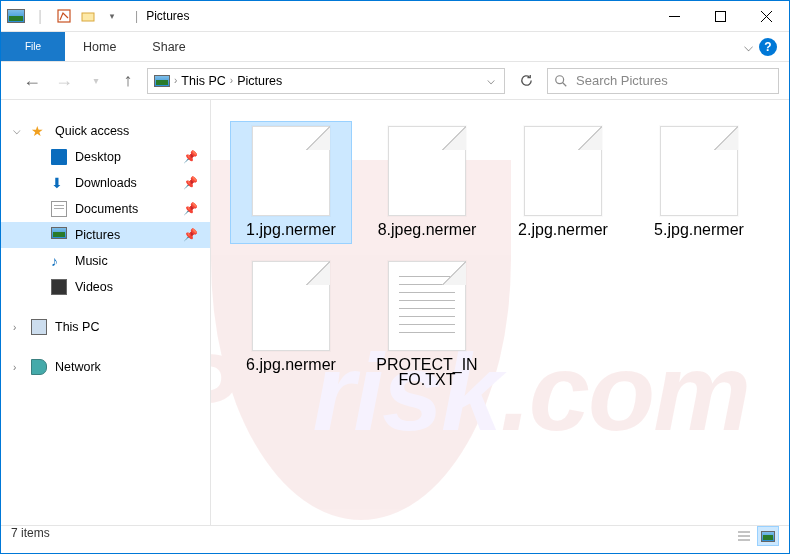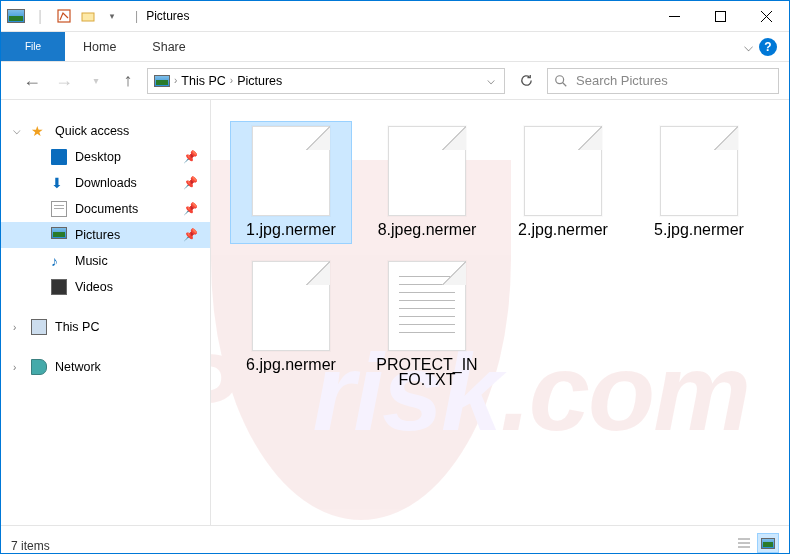--- a/index.html
+++ b/index.html
@@ -44,21 +44,21 @@
 
 .content { flex: 1; overflow: auto; padding: 22px 10px 10px 20px; position: relative; }
 .files { display: flex; flex-wrap: wrap; gap: 14px 16px; align-content: flex-start; }
 .file { width: 120px; display: flex; flex-direction: column; align-items: center; padding: 4px 4px 6px; text-align: center; }
 .file.selected { background: #cce8ff; outline: 1px solid #99d1ff; }
 .file .thumb { width: 78px; height: 90px; background: #fff; border: 1px solid #ddd; position: relative; margin-bottom: 6px; box-shadow: 0 0 0 1px rgba(0,0,0,0.02); }
 .file .thumb::after { content: ""; position: absolute; top: -1px; right: -1px; width: 24px; height: 24px; background: linear-gradient(135deg, transparent 0 48%, #ccc 48% 54%, #f4f4f4 54% 100%); }
 .file.txt .thumb::before { content: ""; position: absolute; left: 10px; right: 10px; top: 14px; bottom: 14px; background: repeating-linear-gradient(#bbb 0 1px, transparent 1px 8px); }
 .file .fname { font-size: 16px; line-height: 15px; word-break: break-word; max-width: 110px; }
 
-.statusbar { height: 28px; border-top: 1px solid #e5e5e5; display: flex; align-items: flex-end; padding: 0 10px; font-size: 12px; color: #333; }
+.statusbar { height: 28px; border-top: 1px solid #e5e5e5; display: flex; align-items: flex-start; padding: 0 10px; font-size: 12px; color: #333; }
 .statusbar .views { margin-left: auto; display: flex; gap: 2px; align-items: center; }
 .view-btn { width: 22px; height: 20px; display: flex; align-items: center; justify-content: center; border: 1px solid transparent; }
 .view-btn.active { border-color: #99d1ff; background: #cce8ff; }
 
 .pic-ico { width: 18px; height: 14px; background: linear-gradient(#7dbde8, #2a8dd4); border: 1px solid #666; display: inline-block; position: relative; }
 .pic-ico::after { content: ""; position: absolute; bottom: 1px; left: 1px; right: 1px; height: 5px; background: #2a7a2a; }
 .star-ico { color: #f0a020; font-size: 14px; }
 .desk-ico { width: 16px; height: 12px; background: #0a6cbd; display: inline-block; border-radius: 1px; }
 .dl-ico { color: #0a6cbd; font-size: 14px; }
 .doc-ico { width: 12px; height: 14px; background: #fff; border: 1px solid #999; display: inline-block; position: relative; }

